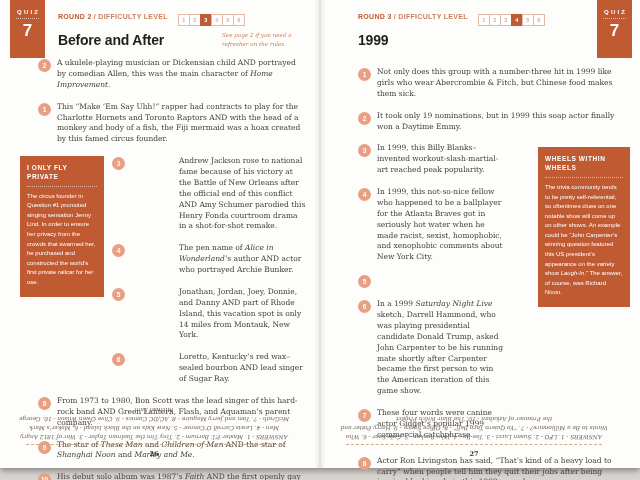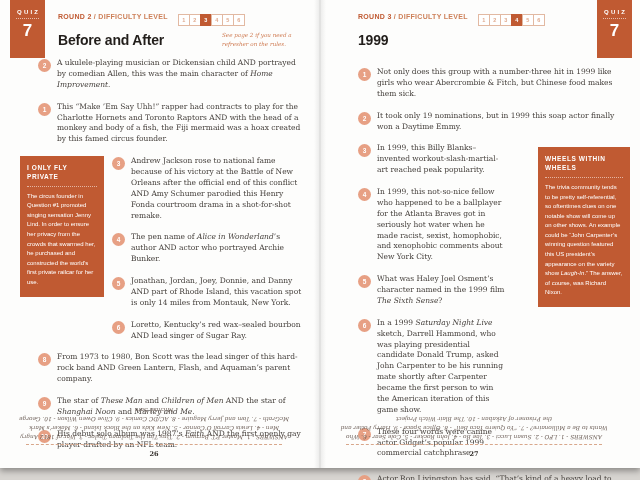--- a/index.html
+++ b/index.html
@@ -44,21 +44,21 @@
   .mid-row{display:flex;align-items:flex-start;}
   .page.left .mid-row{margin:2px 14px 0 20px;}
   .page.right .mid-row{margin:0 10px 0 0;gap:24px;}
   .sidebar{background:#c05a32;color:#fff;padding:8px 7px 9px;box-sizing:border-box;}
   .page.left .sidebar{width:84px;flex:0 0 84px;}
   .page.right .sidebar{width:92px;flex:0 0 92px;margin-top:4px;}
   .sb-title{font-size:6.5px;font-weight:bold;letter-spacing:.6px;line-height:1.35;
     padding-bottom:4px;border-bottom:1px dotted rgba(255,255,255,.55);margin-bottom:5px;}
   .sb-body{font-size:6px;line-height:1.6;}
   .mid-col{flex:1;}
-  .page.left .mid-col .q{margin:0 0 11px 8px;}
+  .page.left .mid-col .q{margin:0 0 11px 8px;gap:48px;}
   .page.right .mid-col .q{margin:0 8px 11px 38px;}
 
   
   .page-footer{position:absolute;left:0;right:12px;bottom:10px;}
   .answers{margin:0 18px;transform:rotate(180deg);
     font:italic 5.8px/1.55 "DejaVu Serif",serif;color:#6e6059;text-align:center;}
   .answers-rule{border-top:1px dashed #d8a78b;margin:3px 26px 5px;}
   .pagenum{text-align:center;font:bold 6.5px "DejaVu Serif",serif;color:#332f2b;}
 </style>
 </head>
@@ -183,21 +183,20 @@
         <div class="q">
           <span class="qnum">3</span>
           <p class="qtext">In 1999, this Billy Blanks–invented workout-slash-martial-art reached peak popularity.</p>
         </div>
         <div class="q">
           <span class="qnum">4</span>
           <p class="qtext">In 1999, this not-so-nice fellow who happened to be a ballplayer for the Atlanta Braves got in seriously hot water when he made racist, sexist, homophobic, and xenophobic comments about New York City.</p>
         </div>
         <div class="q">
           <span class="qnum">5</span>
-          <p class="qtext">What was Haley Joel Osment’s character named in the 1999 film <em>The Sixth Sense</em>?</p>
         </div>
         <div class="q">
           <span class="qnum">6</span>
           <p class="qtext">In a 1999 <em>Saturday Night Live</em> sketch, Darrell Hammond, who was playing presidential candidate Donald Trump, asked John Carpenter to be his running mate shortly after Carpenter became the first person to win the American iteration of this game show.</p>
         </div>
         <div class="q">
           <span class="qnum">7</span>
           <p class="qtext">These four words were canine actor Gidget’s popular 1999 commercial catchphrase.</p>
         </div>
       </div>

